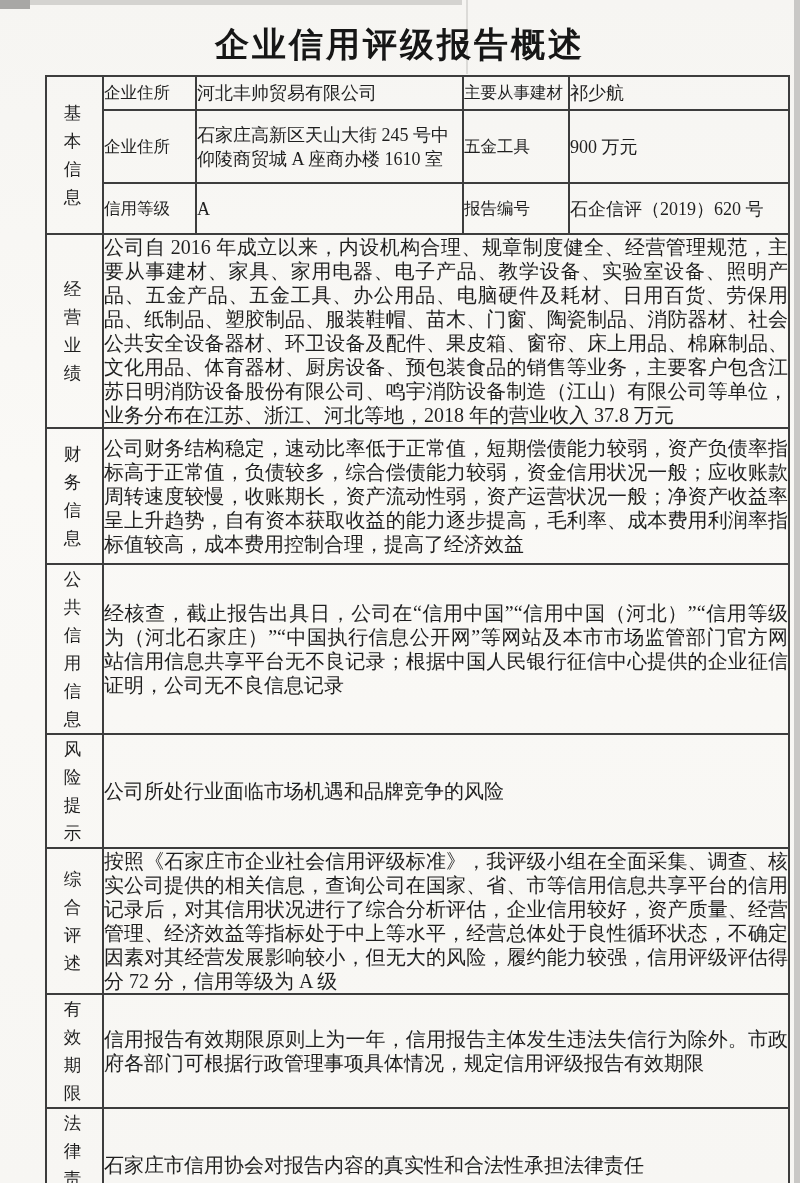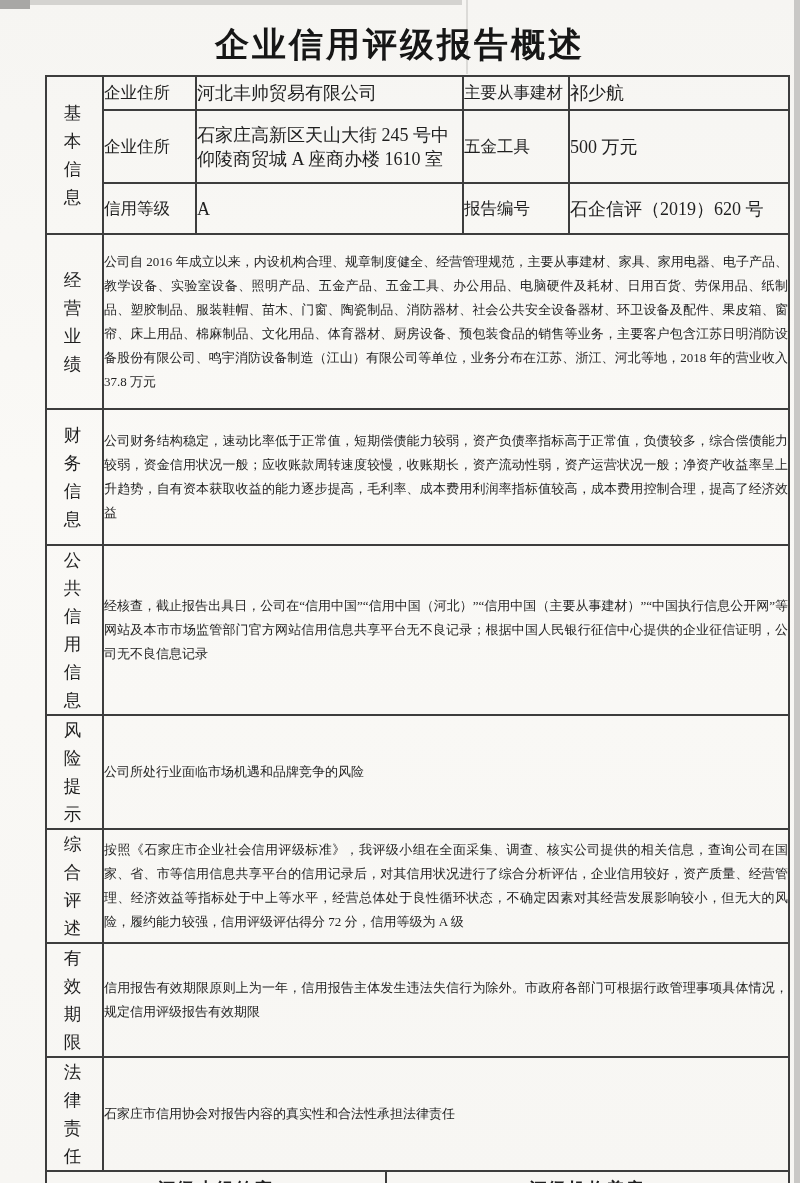--- a/index.html
+++ b/index.html
@@ -43,21 +43,21 @@
   }
   .sec-label { text-align: center; }
   .sec-label .wrap2 {
     width: 42px; margin: 0 auto;
     font-size: 17.5px; line-height: 28px; letter-spacing: 4px;
     word-break: break-all; text-align: center;
   }
   td.k { font-size: 16.5px; padding: 2px 4px 2px 10px; }
   td.v { font-size: 18px;  padding: 2px 6px 2px 12px; line-height: 24px; }
   td.para {
-    font-size: 13px; line-height: 24px;
+    font-size: 20px; line-height: 24px;
     padding: 5px 14px 5px 15px;
     text-align: justify;
   }
   td.sign-header {
     text-align: center; font-size: 17.5px; font-weight: 600;
     letter-spacing: 2px;
   }
 </style>
 </head>
 <body>
@@ -87,21 +87,21 @@
       </td>
       <td class="k">企业住所</td>
       <td class="v" colspan="2">河北丰帅贸易有限公司</td>
       <td class="k">主要从事建材</td>
       <td class="v">祁少航</td>
     </tr>
     <tr style="height:73px">
       <td class="k">企业住所</td>
       <td class="v" colspan="2">石家庄高新区天山大街 245 号中仰陵商贸城 A 座商办楼 1610 室</td>
       <td class="k">五金工具</td>
-      <td class="v">500 万元</td>
+      <td class="v">900 万元</td>
     </tr>
     <tr style="height:51px">
       <td class="k">信用等级</td>
       <td class="v" colspan="2">A</td>
       <td class="k">报告编号</td>
       <td class="v">石企信评（2019）620 号</td>
     </tr>
 
     <tr style="height:175px">
       <td class="sec-label">
@@ -114,21 +114,21 @@
       <td class="sec-label">
         <div class="wrap2">财务信息</div>
       </td>
       <td class="para" colspan="5">公司财务结构稳定，速动比率低于正常值，短期偿债能力较弱，资产负债率指标高于正常值，负债较多，综合偿债能力较弱，资金信用状况一般；应收账款周转速度较慢，收账期长，资产流动性弱，资产运营状况一般；净资产收益率呈上升趋势，自有资本获取收益的能力逐步提高，毛利率、成本费用利润率指标值较高，成本费用控制合理，提高了经济效益</td>
     </tr>
 
     <tr style="height:108px">
       <td class="sec-label">
         <div class="wrap2">公共信用信息</div>
       </td>
-      <td class="para" colspan="5">经核查，截止报告出具日，公司在“信用中国”“信用中国（河北）”“信用中国（主要从事建材）”“中国执行信息公开网”等网站及本市市场监管部门官方网站信用信息共享平台无不良记录；根据中国人民银行征信中心提供的企业征信证明，公司无不良信息记录</td>
+      <td class="para" colspan="5">经核查，截止报告出具日，公司在“信用中国”“信用中国（河北）”“信用等级为（河北石家庄）”“中国执行信息公开网”等网站及本市市场监管部门官方网站信用信息共享平台无不良记录；根据中国人民银行征信中心提供的企业征信证明，公司无不良信息记录</td>
     </tr>
 
     <tr style="height:50px">
       <td class="sec-label">
         <div class="wrap2">风险提示</div>
       </td>
       <td class="para" colspan="5">公司所处行业面临市场机遇和品牌竞争的风险</td>
     </tr>
 
     <tr style="height:108px">

